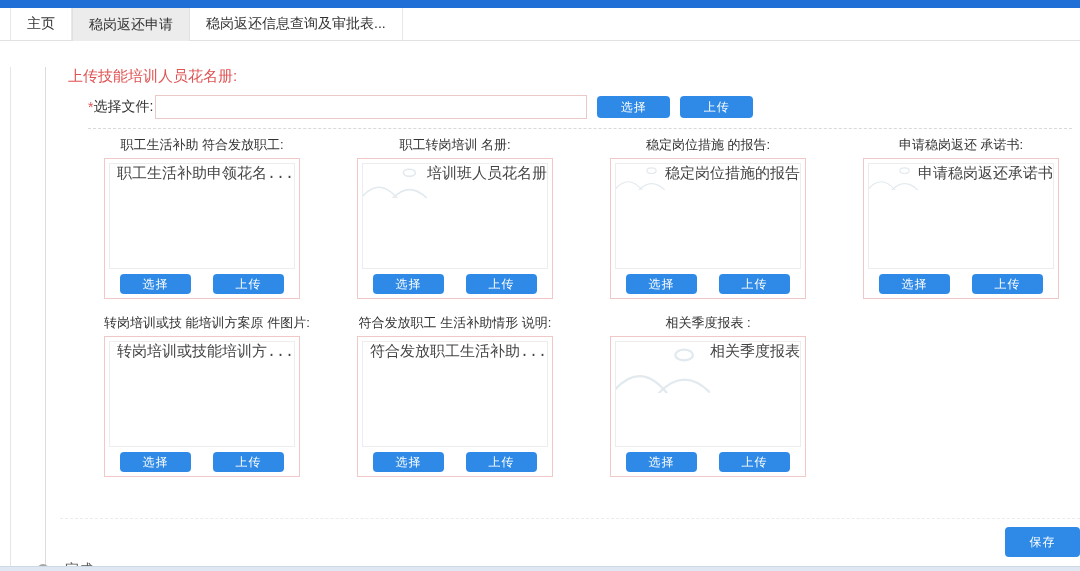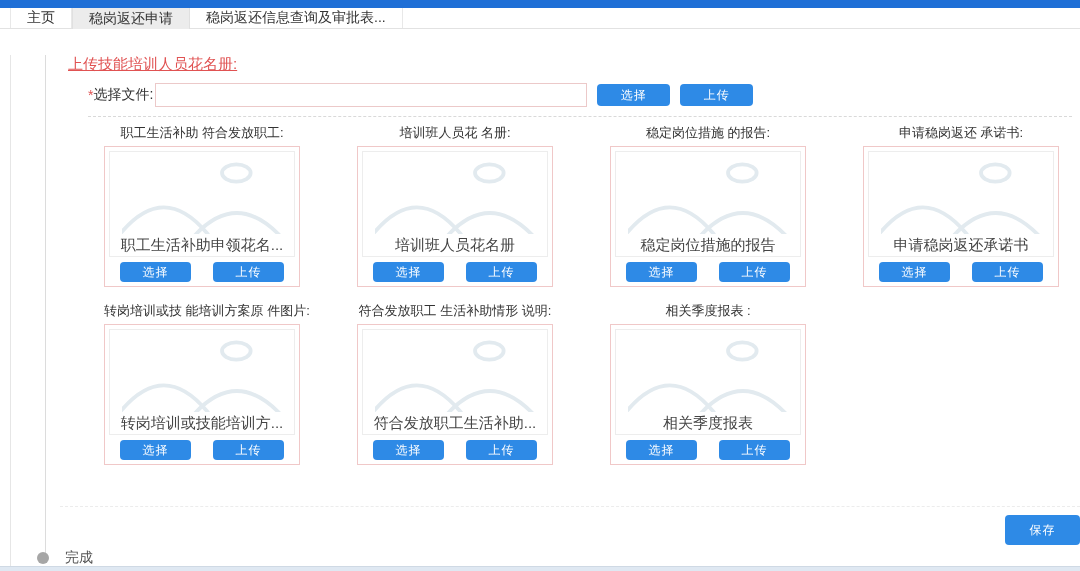--- a/index.html
+++ b/index.html
@@ -9,56 +9,56 @@
     --link:#4a86c8;
     --card-border:#f0c8c8;
     --placeholder:#e2eaef;
   }
   *{margin:0;padding:0;box-sizing:border-box;}
   html,body{width:1080px;height:571px;overflow:hidden;background:#fff;
     font-family:"Liberation Sans","DejaVu Sans",sans-serif;color:#333;}
 
   
   .topbar{height:8px;background:var(--topbar);}
-  .tabbar{height:21px;display:flex;align-items:stretch;background:#fff;
+  .tabbar{height:33px;display:flex;align-items:stretch;background:#fff;
     border-bottom:1px solid #e2e2e2;padding-left:10px;font-size:14px;}
   .tab{display:flex;align-items:center;padding:0 16px;cursor:pointer;
     border-right:1px solid #e8e8e8;color:#333;white-space:nowrap;}
   .tab:first-child{border-left:1px solid #e8e8e8;}
   .tab.active{background:#ececec;border-right:1px solid #e0e0e0;
     border-left:1px solid #e0e0e0;margin-bottom:-1px;}
 
   
   .content{position:relative;height:525px;}
   .vline-outer{position:absolute;left:10px;top:0;height:522px;border-left:1px solid #e6e6e6;}
   .vline-step{position:absolute;left:45px;top:0;height:503px;border-left:1px solid #dcdcdc;}
 
-  .section-heading{margin:26px 0 0 68px;font-size:15px;color:var(--red);text-decoration:underline;}
+  .section-heading{margin:26px 0 0 68px;font-size:15px;color:var(--red);}
   .template-row{margin:9px 0 0 95px;font-size:14px;display:flex;align-items:center;gap:18px;}
   .download-link{color:var(--link);text-decoration:underline;cursor:pointer;}
   .file-row{margin:9px 0 0 88px;display:flex;align-items:center;font-size:14px;}
   .req{color:var(--red);}
   .file-input{width:432px;height:24px;border:1px solid #ecc9c9;background:#fff;
     margin-left:2px;font-size:13px;padding:0 6px;outline:none;}
   .btn{display:inline-flex;align-items:center;justify-content:center;
     background:var(--accent);color:#fff;font-size:12px;border:none;border-radius:4px;
     cursor:pointer;letter-spacing:1px;text-align:center;}
   .btn.top{width:73px;height:22px;margin-left:10px;}
   .dashed-sep{margin:9px 0 0 88px;width:984px;border-top:1px dashed #d9d9d9;}
 
   
   .cards-grid{margin:7px 0 0 104px;display:grid;grid-template-columns:repeat(4,196px);
     column-gap:57px;row-gap:15px;}
   .cell{display:flex;flex-direction:column;}
   .card-label{text-align:center;font-size:13px;color:#333;height:18px;line-height:18px;
     margin-bottom:4px;white-space:nowrap;}
   .card{border:1px solid var(--card-border);background:#fff;padding:4px;height:141px;
     display:flex;flex-direction:column;}
-  .imgbox{border:1px solid #ededed;flex:1;display:flex;flex-direction:column;
-    align-items:center;justify-content:flex-end;overflow:hidden;}
+  .imgbox{border:1px solid #ededed;flex:1;display:flex;flex-direction:row;
+    align-items:flex-start;justify-content:flex-end;overflow:hidden;font-family:Liberation Mono, monospace;}
   .imgbox svg{flex:1;width:160px;}
   .caption{font-size:15px;color:#444;line-height:21px;margin-bottom:1px;white-space:nowrap;}
   .card-btns{display:flex;justify-content:center;gap:22px;margin-top:5px;}
   .btn.card-b{width:71px;height:20px;}
 
   
   .save-sep{position:absolute;left:60px;right:0;top:451px;border-top:1px dashed #ececec;}
   .save-btn{position:absolute;right:0;top:460px;width:75px;height:30px;}
   .step-dot{position:absolute;left:37px;top:497px;width:12px;height:12px;border-radius:50%;
     background:#a6a6a6;}
@@ -109,21 +109,21 @@
           <div class="caption">职工生活补助申领花名...</div>
         </div>
         <div class="card-btns">
           <button class="btn card-b">选择</button>
           <button class="btn card-b">上传</button>
         </div>
       </div>
     </div>
 
     <div class="cell">
-      <div class="card-label">培训班人员花 名册:</div>
+      <div class="card-label">职工转岗培训 名册:</div>
       <div class="card">
         <div class="imgbox">
           <svg viewBox="0 0 160 86" fill="none" stroke="#e2eaef" stroke-width="4">
             <ellipse cx="116" cy="22" rx="15" ry="9"></ellipse>
             <path d="M-6 86 Q 40 30 86 86" stroke-linecap="round"></path>
             <path d="M72 88 Q 116 40 162 88" stroke-linecap="round"></path>
           </svg>
           <div class="caption">培训班人员花名册</div>
         </div>
         <div class="card-btns">

